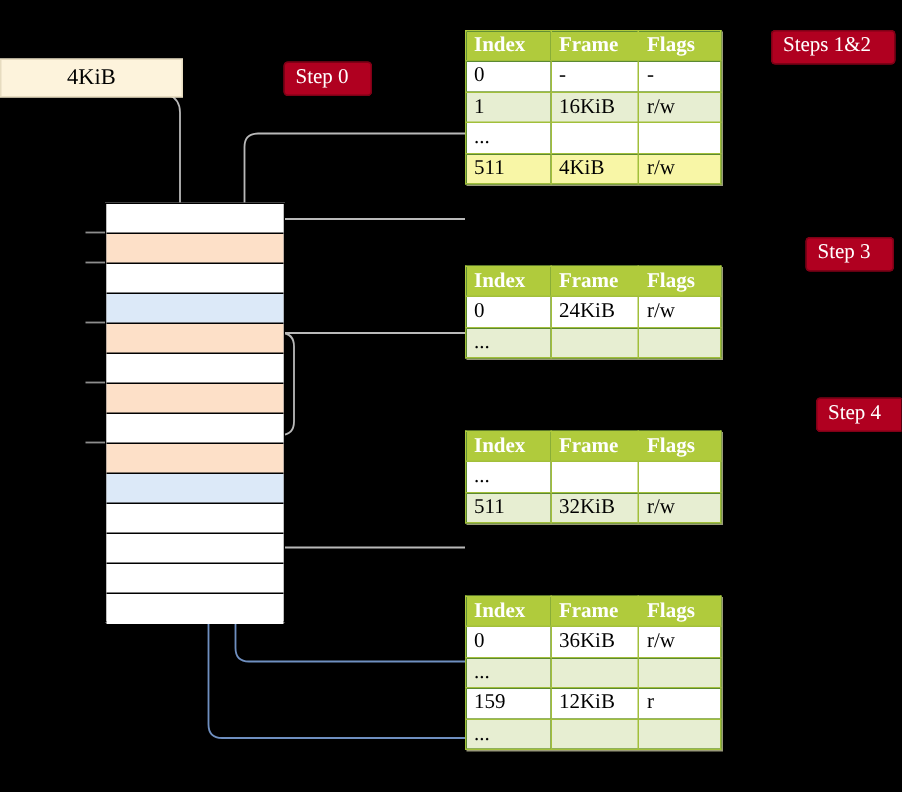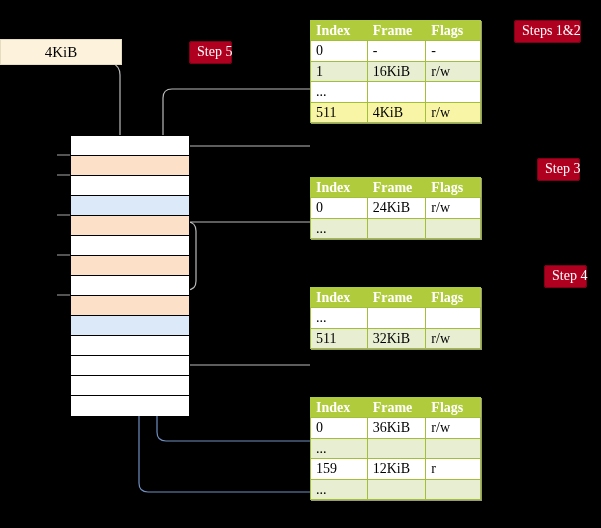--- a/index.html
+++ b/index.html
@@ -17,21 +17,21 @@
   .srcbox{
     position:absolute;left:0;top:39px;width:120px;height:24px;
     background:#fdf3dc;border:1px solid #e7dcc0;
     display:flex;align-items:center;justify-content:center;
     font-size:15px;line-height:1;
   }
 
   
   .badge{
     position:absolute;background:#b00020;color:#fff;
-    font-size:14px;line-height:1;padding:4px 0 5px 8px;
+    font-size:14px;line-height:1;padding:4px 16px 5px 8px;
     border-radius:3px;white-space:nowrap;
     box-shadow:0 0 0 1px #7e0016 inset;
   }
   #badge-step0{left:189px;top:41px;}
   #badge-steps12{left:514px;top:20px;}
   #badge-step3{left:537px;top:158px;}
   #badge-step4{left:544px;top:265px;}
 
   
   #memcol{
@@ -117,21 +117,21 @@
       <line x1="57" y1="215" x2="70" y2="215"></line>
       <line x1="57" y1="255" x2="70" y2="255"></line>
       <line x1="57" y1="295" x2="70" y2="295"></line>
     </g>
   </svg>
 
   <div class="srcbox">
     <span>4KiB</span>
   </div>
 
-  <div class="badge" id="badge-step0">Step 5</div>
+  <div class="badge" id="badge-step0">Step 0</div>
   <div class="badge" id="badge-steps12">Steps 1&amp;2</div>
   <div class="badge" id="badge-step3">Step 3</div>
   <div class="badge" id="badge-step4">Step 4</div>
 
   <div id="memcol">
       <div class="memrow"></div>
       <div class="memrow orange"></div>
       <div class="memrow"></div>
       <div class="memrow blue"></div>
       <div class="memrow orange"></div>

